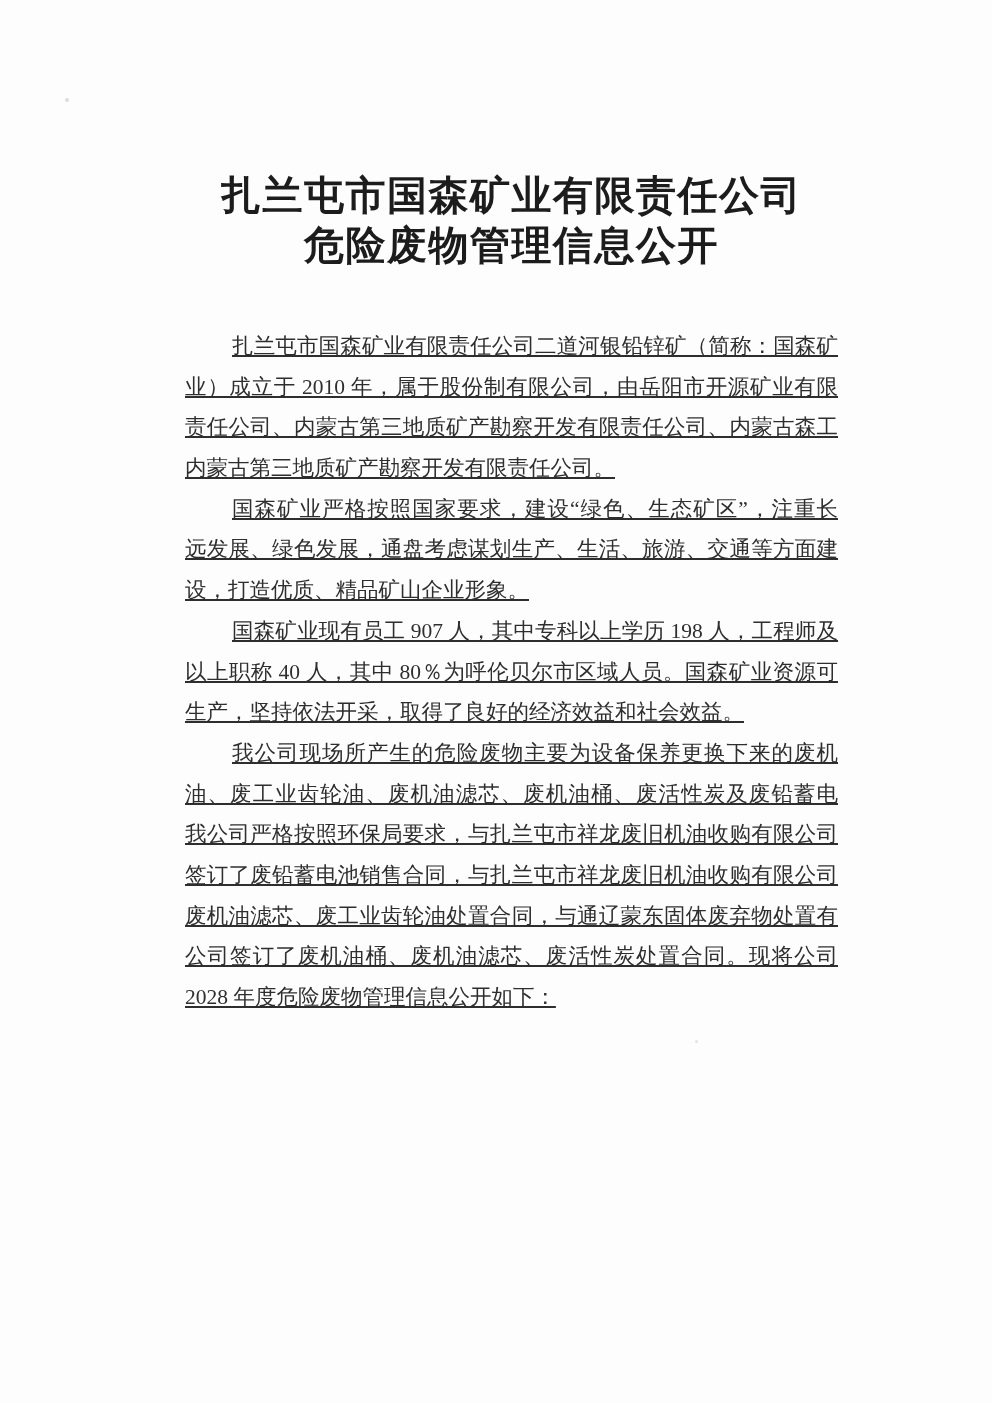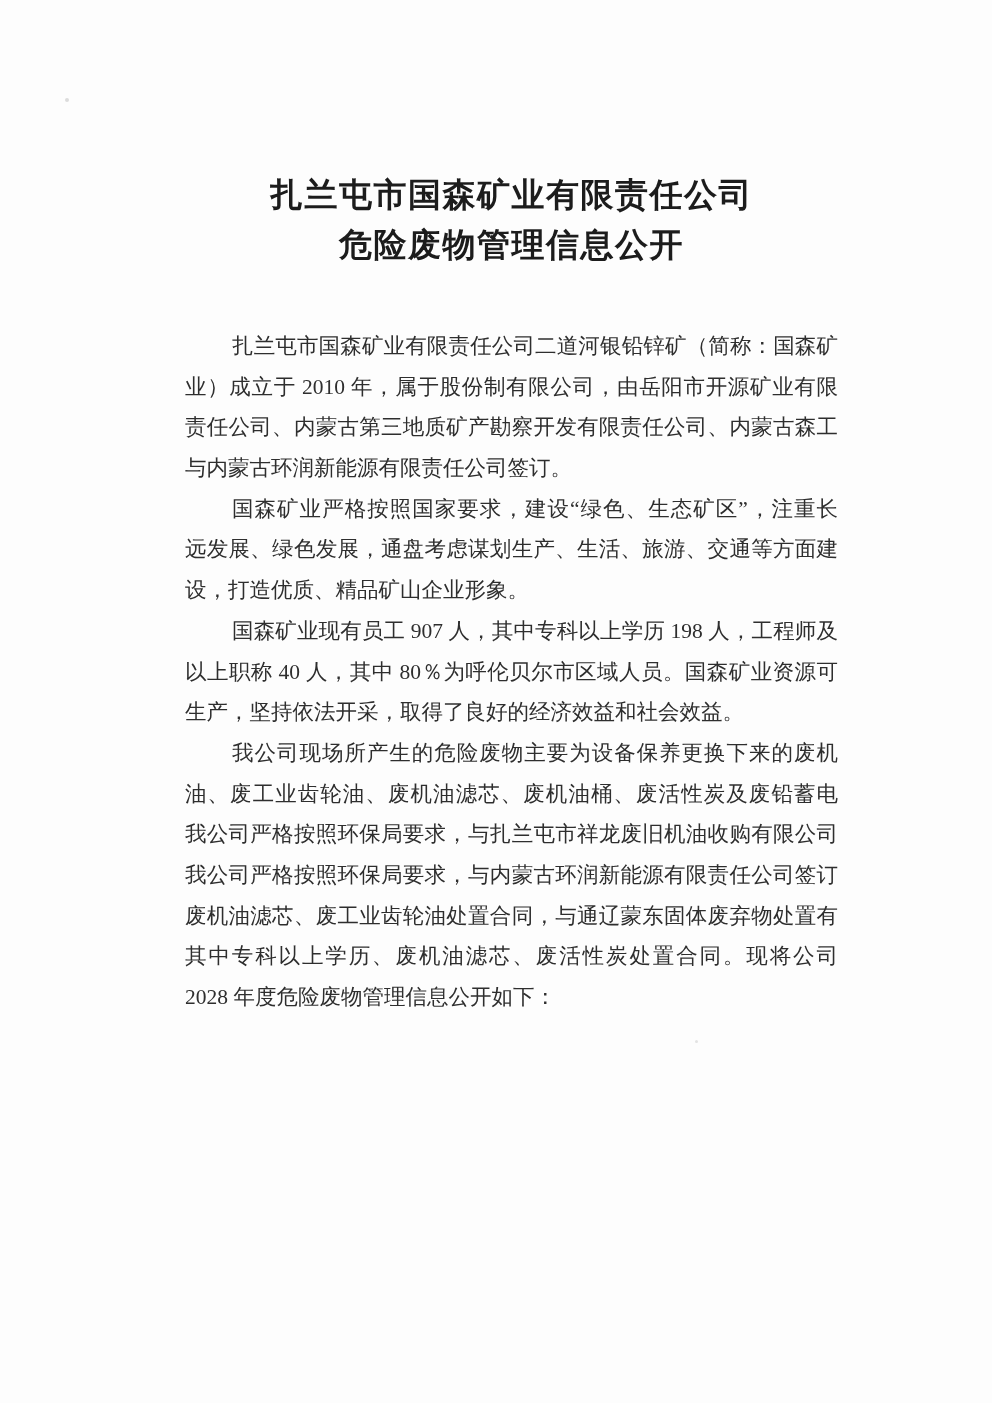--- a/index.html
+++ b/index.html
@@ -17,21 +17,21 @@
   }
   .doc-title {
     position: absolute;
     left: 185px;
     top: 170px;
     width: 653px;
     margin: 0;
     text-align: center;
     font-family: "Liberation Sans", "DejaVu Sans", sans-serif;
     font-weight: 700;
-    font-size: 33px;
+    font-size: 40px;
     line-height: 50px;
     letter-spacing: 1.5px;
   }
   .title-line {
     display: block;
     white-space: nowrap;
   }
   .doc-body {
     position: absolute;
     left: 185px;
@@ -40,20 +40,21 @@
     font-size: 21.5px;
     letter-spacing: 0;
   }
   .paragraph {
     margin: 0;
   }
   .line {
     height: 40.7px;
     line-height: 40.7px;
     overflow: hidden;
+    text-decoration: underline;
   }
   .line.justify {
     text-align: justify;
     text-align-last: justify;
   }
   .line.last {
     text-align: left;
     text-align-last: left;
   }
   .line.indent {
@@ -72,38 +73,38 @@
   <h1 class="doc-title" style="color: rgb(28, 28, 28);">
     <span class="title-line">扎兰屯市国森矿业有限责任公司</span>
     <span class="title-line">危险废物管理信息公开</span>
   </h1>
 
   <div class="doc-body" style="color: rgb(46, 46, 46);">
       <div class="paragraph">
         <div class="line justify indent">扎兰屯市国森矿业有限责任公司二道河银铅锌矿（简称：国森矿</div>
         <div class="line justify">业）成立于 2010 年，属于股份制有限公司，由岳阳市开源矿业有限</div>
         <div class="line justify">责任公司、内蒙古第三地质矿产勘察开发有限责任公司、内蒙古森工</div>
-        <div class="line last">与内蒙古环润新能源有限责任公司签订。</div>
+        <div class="line last">内蒙古第三地质矿产勘察开发有限责任公司。</div>
       </div>
       <div class="paragraph">
         <div class="line justify indent">国森矿业严格按照国家要求，建设“绿色、生态矿区”，注重长</div>
         <div class="line justify">远发展、绿色发展，通盘考虑谋划生产、生活、旅游、交通等方面建</div>
         <div class="line last">设，打造优质、精品矿山企业形象。</div>
       </div>
       <div class="paragraph">
         <div class="line justify indent">国森矿业现有员工 907 人，其中专科以上学历 198 人，工程师及</div>
         <div class="line justify">以上职称 40 人，其中 80％为呼伦贝尔市区域人员。国森矿业资源可</div>
         <div class="line last">生产，坚持依法开采，取得了良好的经济效益和社会效益。</div>
       </div>
       <div class="paragraph">
         <div class="line justify indent">我公司现场所产生的危险废物主要为设备保养更换下来的废机</div>
         <div class="line justify">油、废工业齿轮油、废机油滤芯、废机油桶、废活性炭及废铅蓄电池。</div>
         <div class="line justify">我公司严格按照环保局要求，与扎兰屯市祥龙废旧机油收购有限公司</div>
-        <div class="line justify">我公司严格按照环保局要求，与内蒙古环润新能源有限责任公司签订</div>
+        <div class="line justify">签订了废铅蓄电池销售合同，与扎兰屯市祥龙废旧机油收购有限公司</div>
         <div class="line justify">废机油滤芯、废工业齿轮油处置合同，与通辽蒙东固体废弃物处置有限</div>
-        <div class="line justify">其中专科以上学历、废机油滤芯、废活性炭处置合同。现将公司</div>
+        <div class="line justify">公司签订了废机油桶、废机油滤芯、废活性炭处置合同。现将公司</div>
         <div class="line last">2028 年度危险废物管理信息公开如下：</div>
       </div>
     </div>
 
 <div class="speck" style="left: 65px; top: 98px; width: 4px; height: 4px; background: rgb(220, 220, 220);"></div>
     <div class="speck" style="left: 695px; top: 1040px; width: 3px; height: 3px; background: rgb(227, 227, 227);"></div>
   </div>
 
 </body></html>

